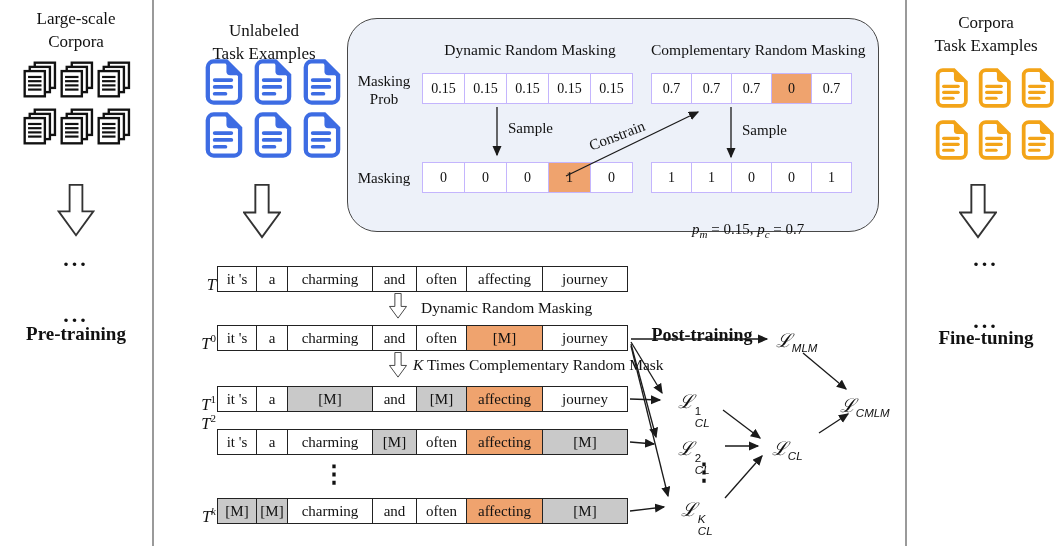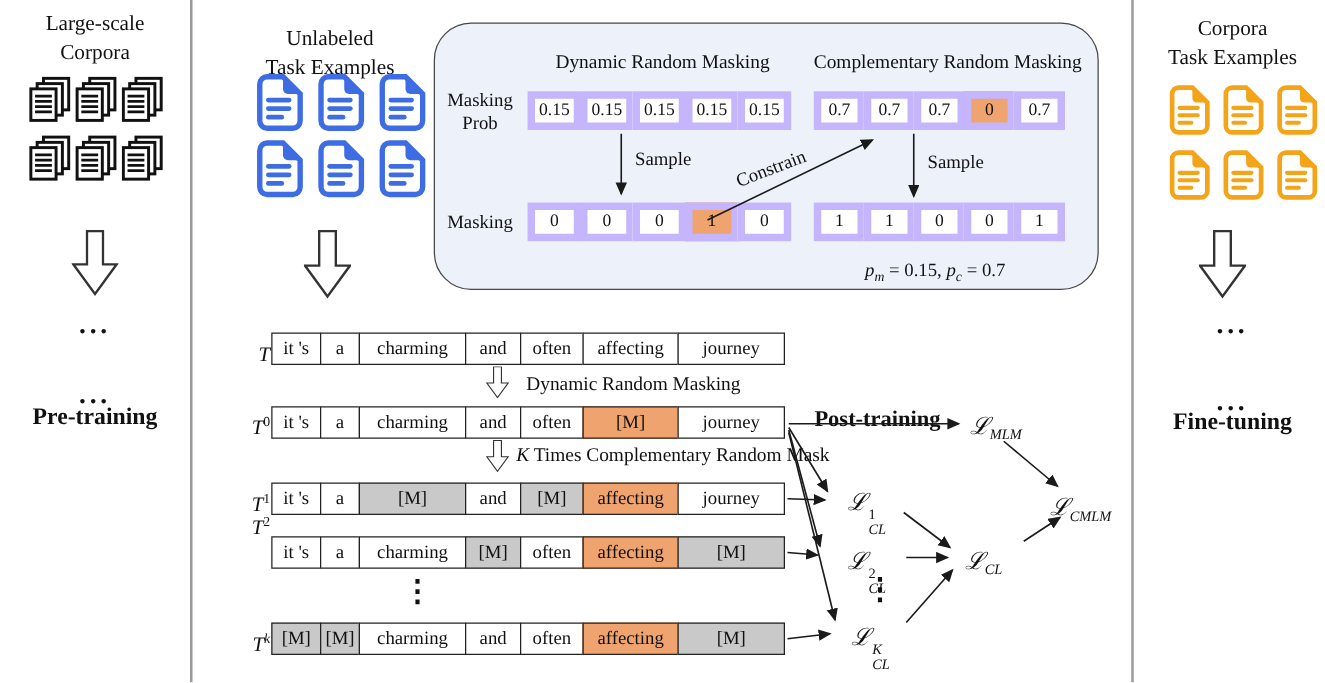--- a/index.html
+++ b/index.html
@@ -12,42 +12,42 @@
   .hdots{position:absolute;text-align:center;font-size:22px;font-weight:700;letter-spacing:3px;line-height:1;}
   .vdots{position:absolute;font-size:24px;font-weight:700;line-height:1.1;}
   .docgrid{position:absolute;display:grid;}
   .docgrid svg{display:block;}
   
   .mbox{position:absolute;left:347px;top:18px;width:530px;height:212px;background:#edf1f9;
         border:1.3px solid #474747;border-radius:30px;}
   .mtitle{position:absolute;font-size:15.5px;text-align:center;white-space:nowrap;}
   .mlabel{position:absolute;font-size:15px;text-align:center;line-height:1.2;}
   .prow{position:absolute;display:flex;}
-  .pcell{box-sizing:border-box;width:43px;height:31px;margin-left:-1px;border:6px solid #c4b5fd;
+  .pcell{box-sizing:border-box;width:43px;height:31px;margin-left:-1px;border:1px solid #c4b5fd;
          background:#fff;display:flex;align-items:center;justify-content:center;font-size:14px;}
   .prow.narrow .pcell{width:41px;}
   .samplbl{position:absolute;font-size:15px;}
   .constrain{position:absolute;font-size:15px;transform:rotate(-21deg);transform-origin:left center;white-space:nowrap;}
-  .params{position:absolute;font-size:15px;font-style:italic;white-space:nowrap;}
+  .params{position:absolute;font-size:15px;font-style:italic;white-space:nowrap;margin-top:12px;}
   .params sub{font-size:11px;}
   
   .trow{position:absolute;left:218px;display:flex;height:26px;}
   .cell{box-sizing:border-box;border:1px solid #222;margin-left:-1px;background:#fff;
         display:flex;align-items:center;justify-content:center;font-size:15px;white-space:nowrap;}
   .c0{width:40px}.c1{width:32px}.c2{width:86px}.c3{width:45px}.c4{width:51px}.c5{width:77px}.c6{width:86px}
   .s-gray{background:#c9c9c9;}
   .s-orange{background:#efa36e;}
   .rlabel{position:absolute;left:182px;width:34px;text-align:right;font-style:italic;font-size:16.5px;line-height:26px;}
   .rlabel sup{font-size:11px;font-style:normal;}
   .rlabel sup.s-it{font-style:italic;}
   .ann{position:absolute;font-size:15.5px;white-space:nowrap;}
   .ann i{font-style:italic;}
   
   .loss{position:absolute;font-size:18px;font-style:italic;white-space:nowrap;
-        font-family:Liberation Serif, serif;}
+        font-family:Liberation Sans, sans-serif;}
   .loss .lsym{font-size:19px;}
   .loss sub{font-size:11.5px;}
   .loss .stack{display:inline-flex;flex-direction:column;align-items:flex-start;font-size:11.5px;
                line-height:1.05;vertical-align:-7px;margin-left:1px;}
   .overlay{position:absolute;left:0;top:0;pointer-events:none;}
 </style>
 </head>
 <body>
 
 <div id="canvas">

